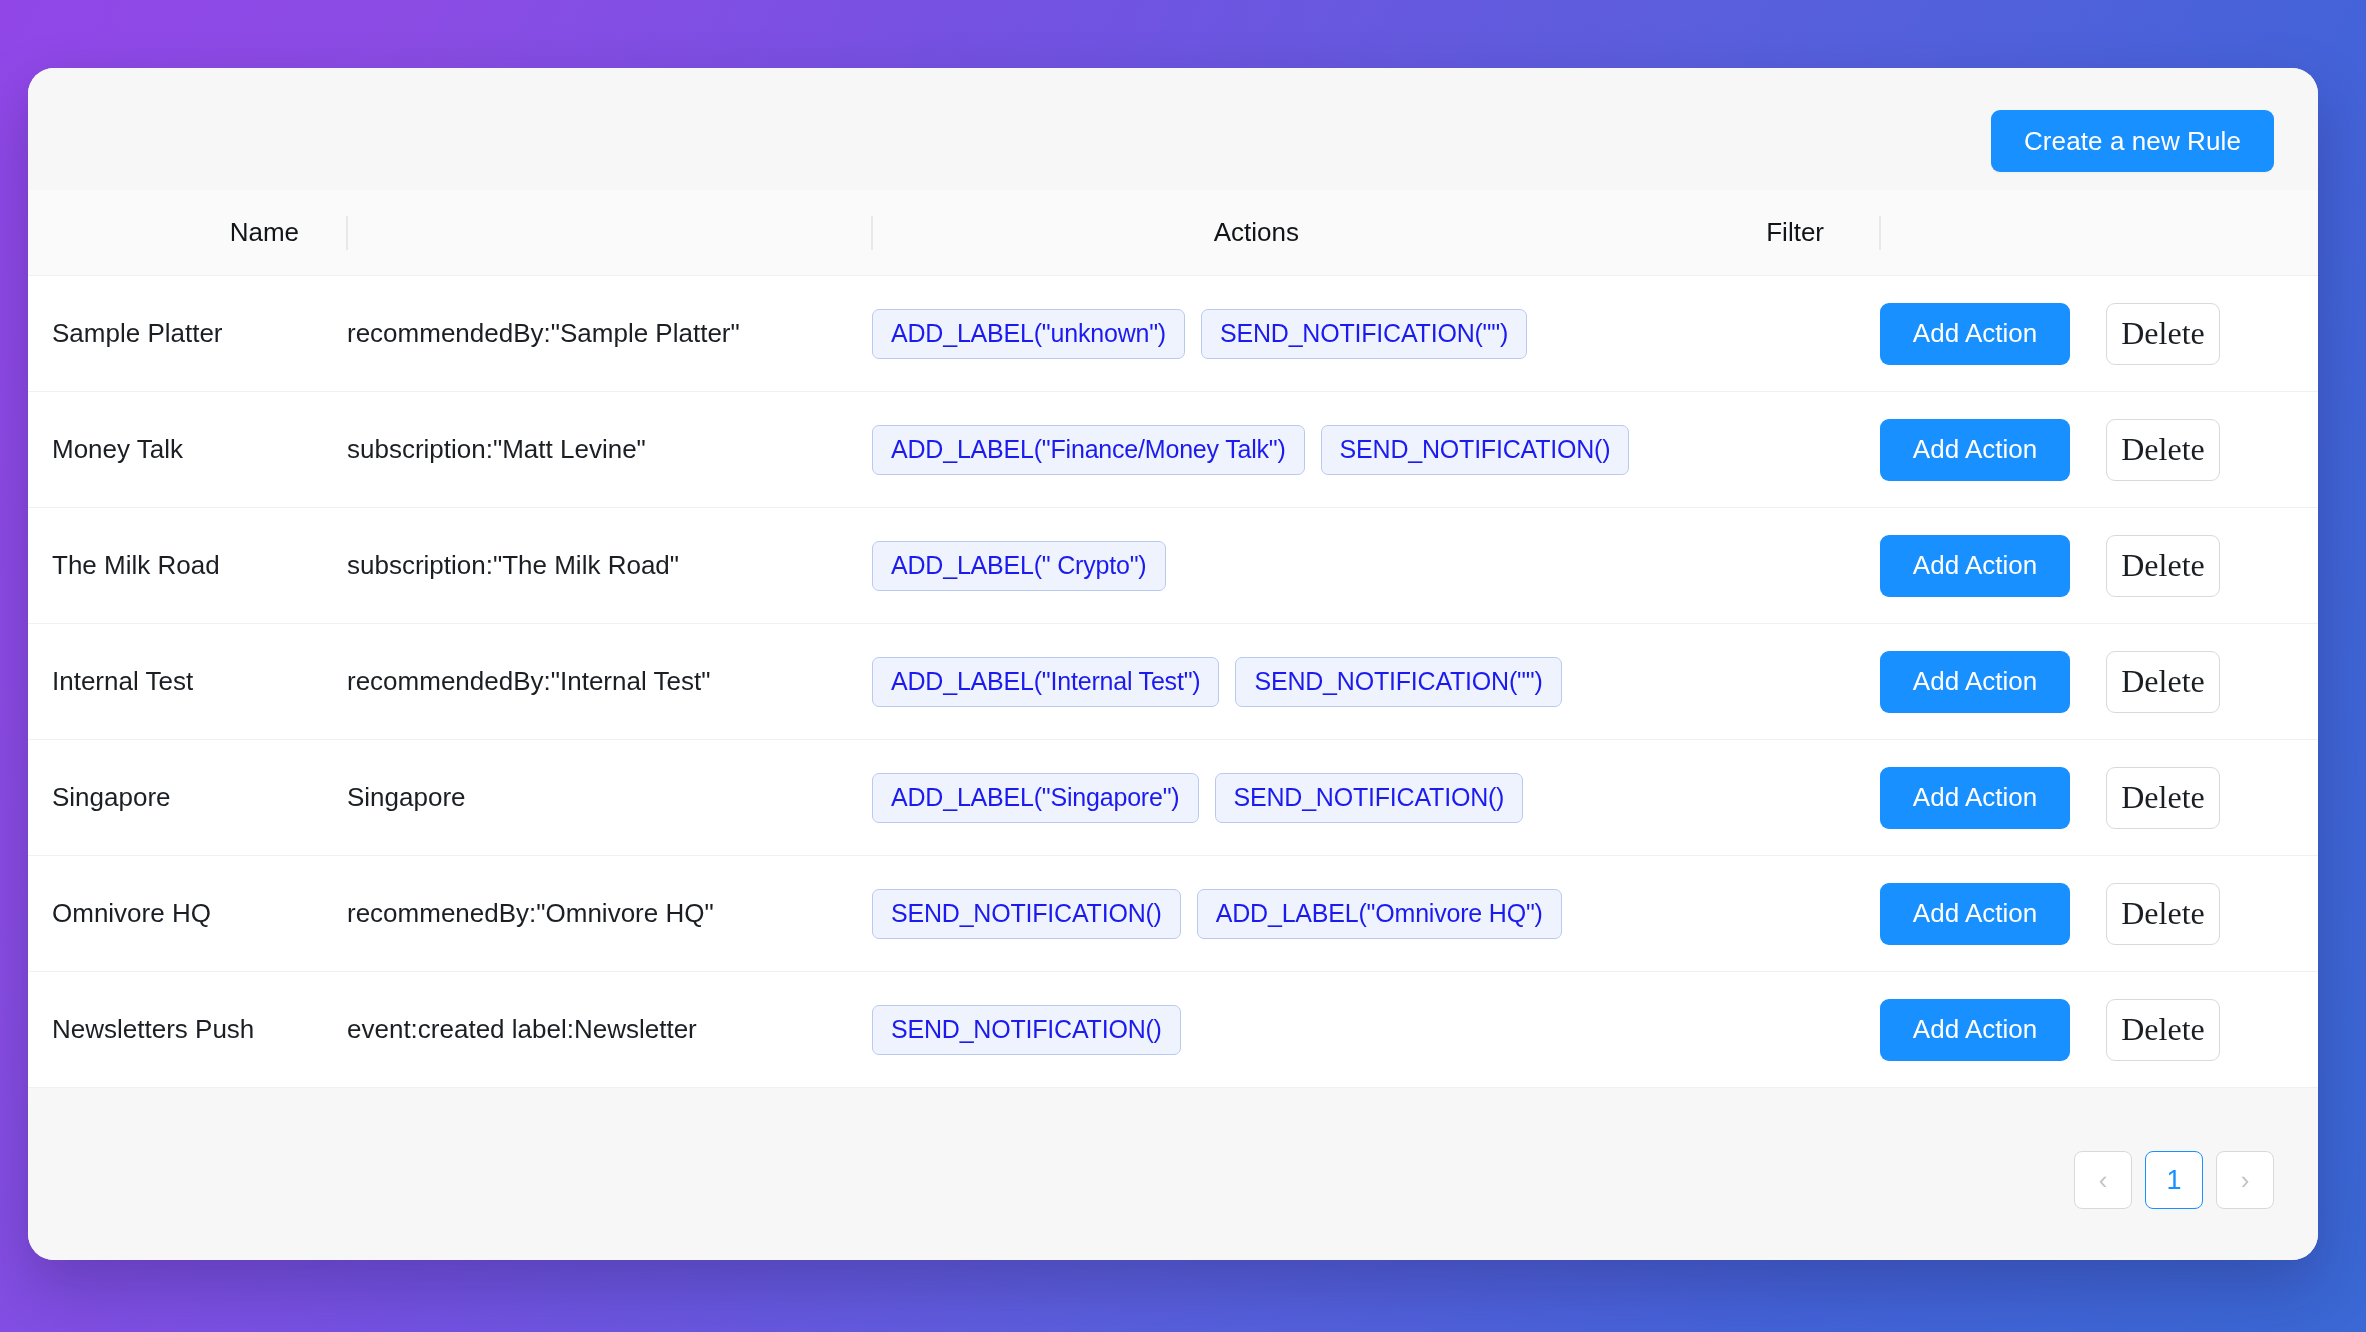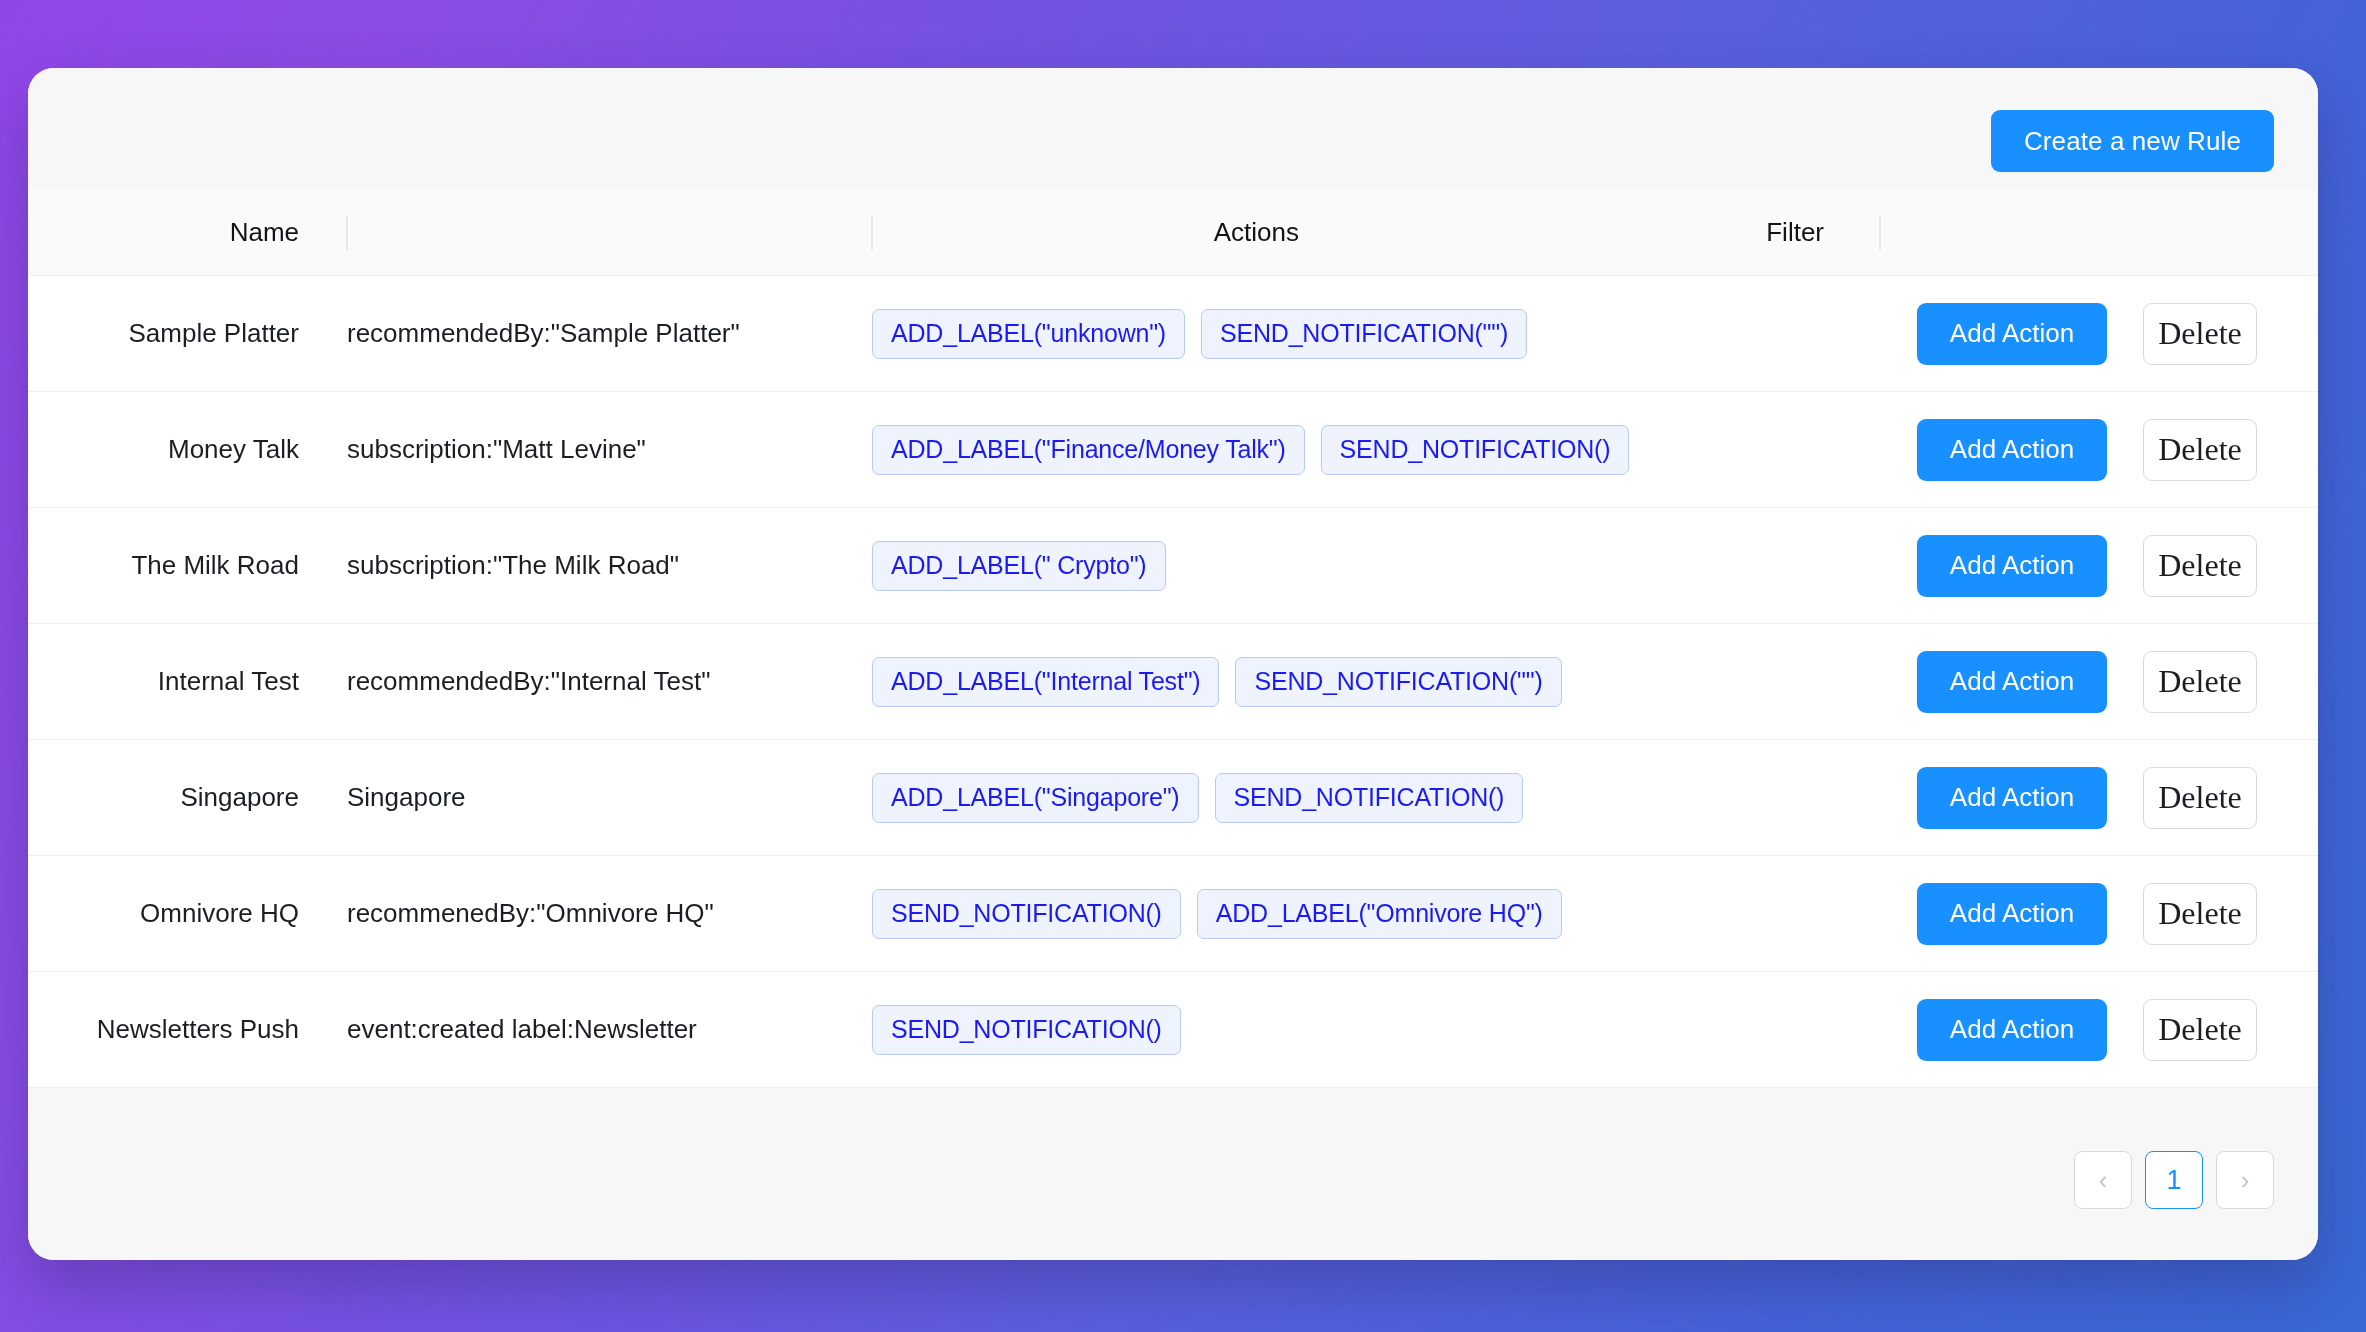--- a/index.html
+++ b/index.html
@@ -114,21 +114,21 @@
   }
   .row:last-child { border-bottom: 1px solid #f0f0f0; }
 
   .cell {
     padding: 0 24px;
     font-size: 26px;
     color: #1b1f24;
     white-space: nowrap;
     overflow: hidden;
   }
-  .cell.col-name { padding-left: 24px; text-align: right; }
+  .cell.col-name { padding-left: 24px; }
 
   
   .actions-wrap {
     display: flex;
     align-items: center;
     gap: 16px;
     flex-wrap: nowrap;
   }
 
   .tag {
@@ -145,21 +145,21 @@
     font-family: "Liberation Sans", sans-serif;
     letter-spacing: -0.2px;
     white-space: pre;
     cursor: pointer;
   }
 
   
   .ops-wrap {
     display: flex;
     align-items: center;
-    justify-content: center;
+    justify-content: flex-start;
     gap: 36px;
     padding-left: 8px;
   }
 
   .btn-add {
     background: #1890ff;
     color: #ffffff;
     border: none;
     border-radius: 9px;
     height: 62px;

